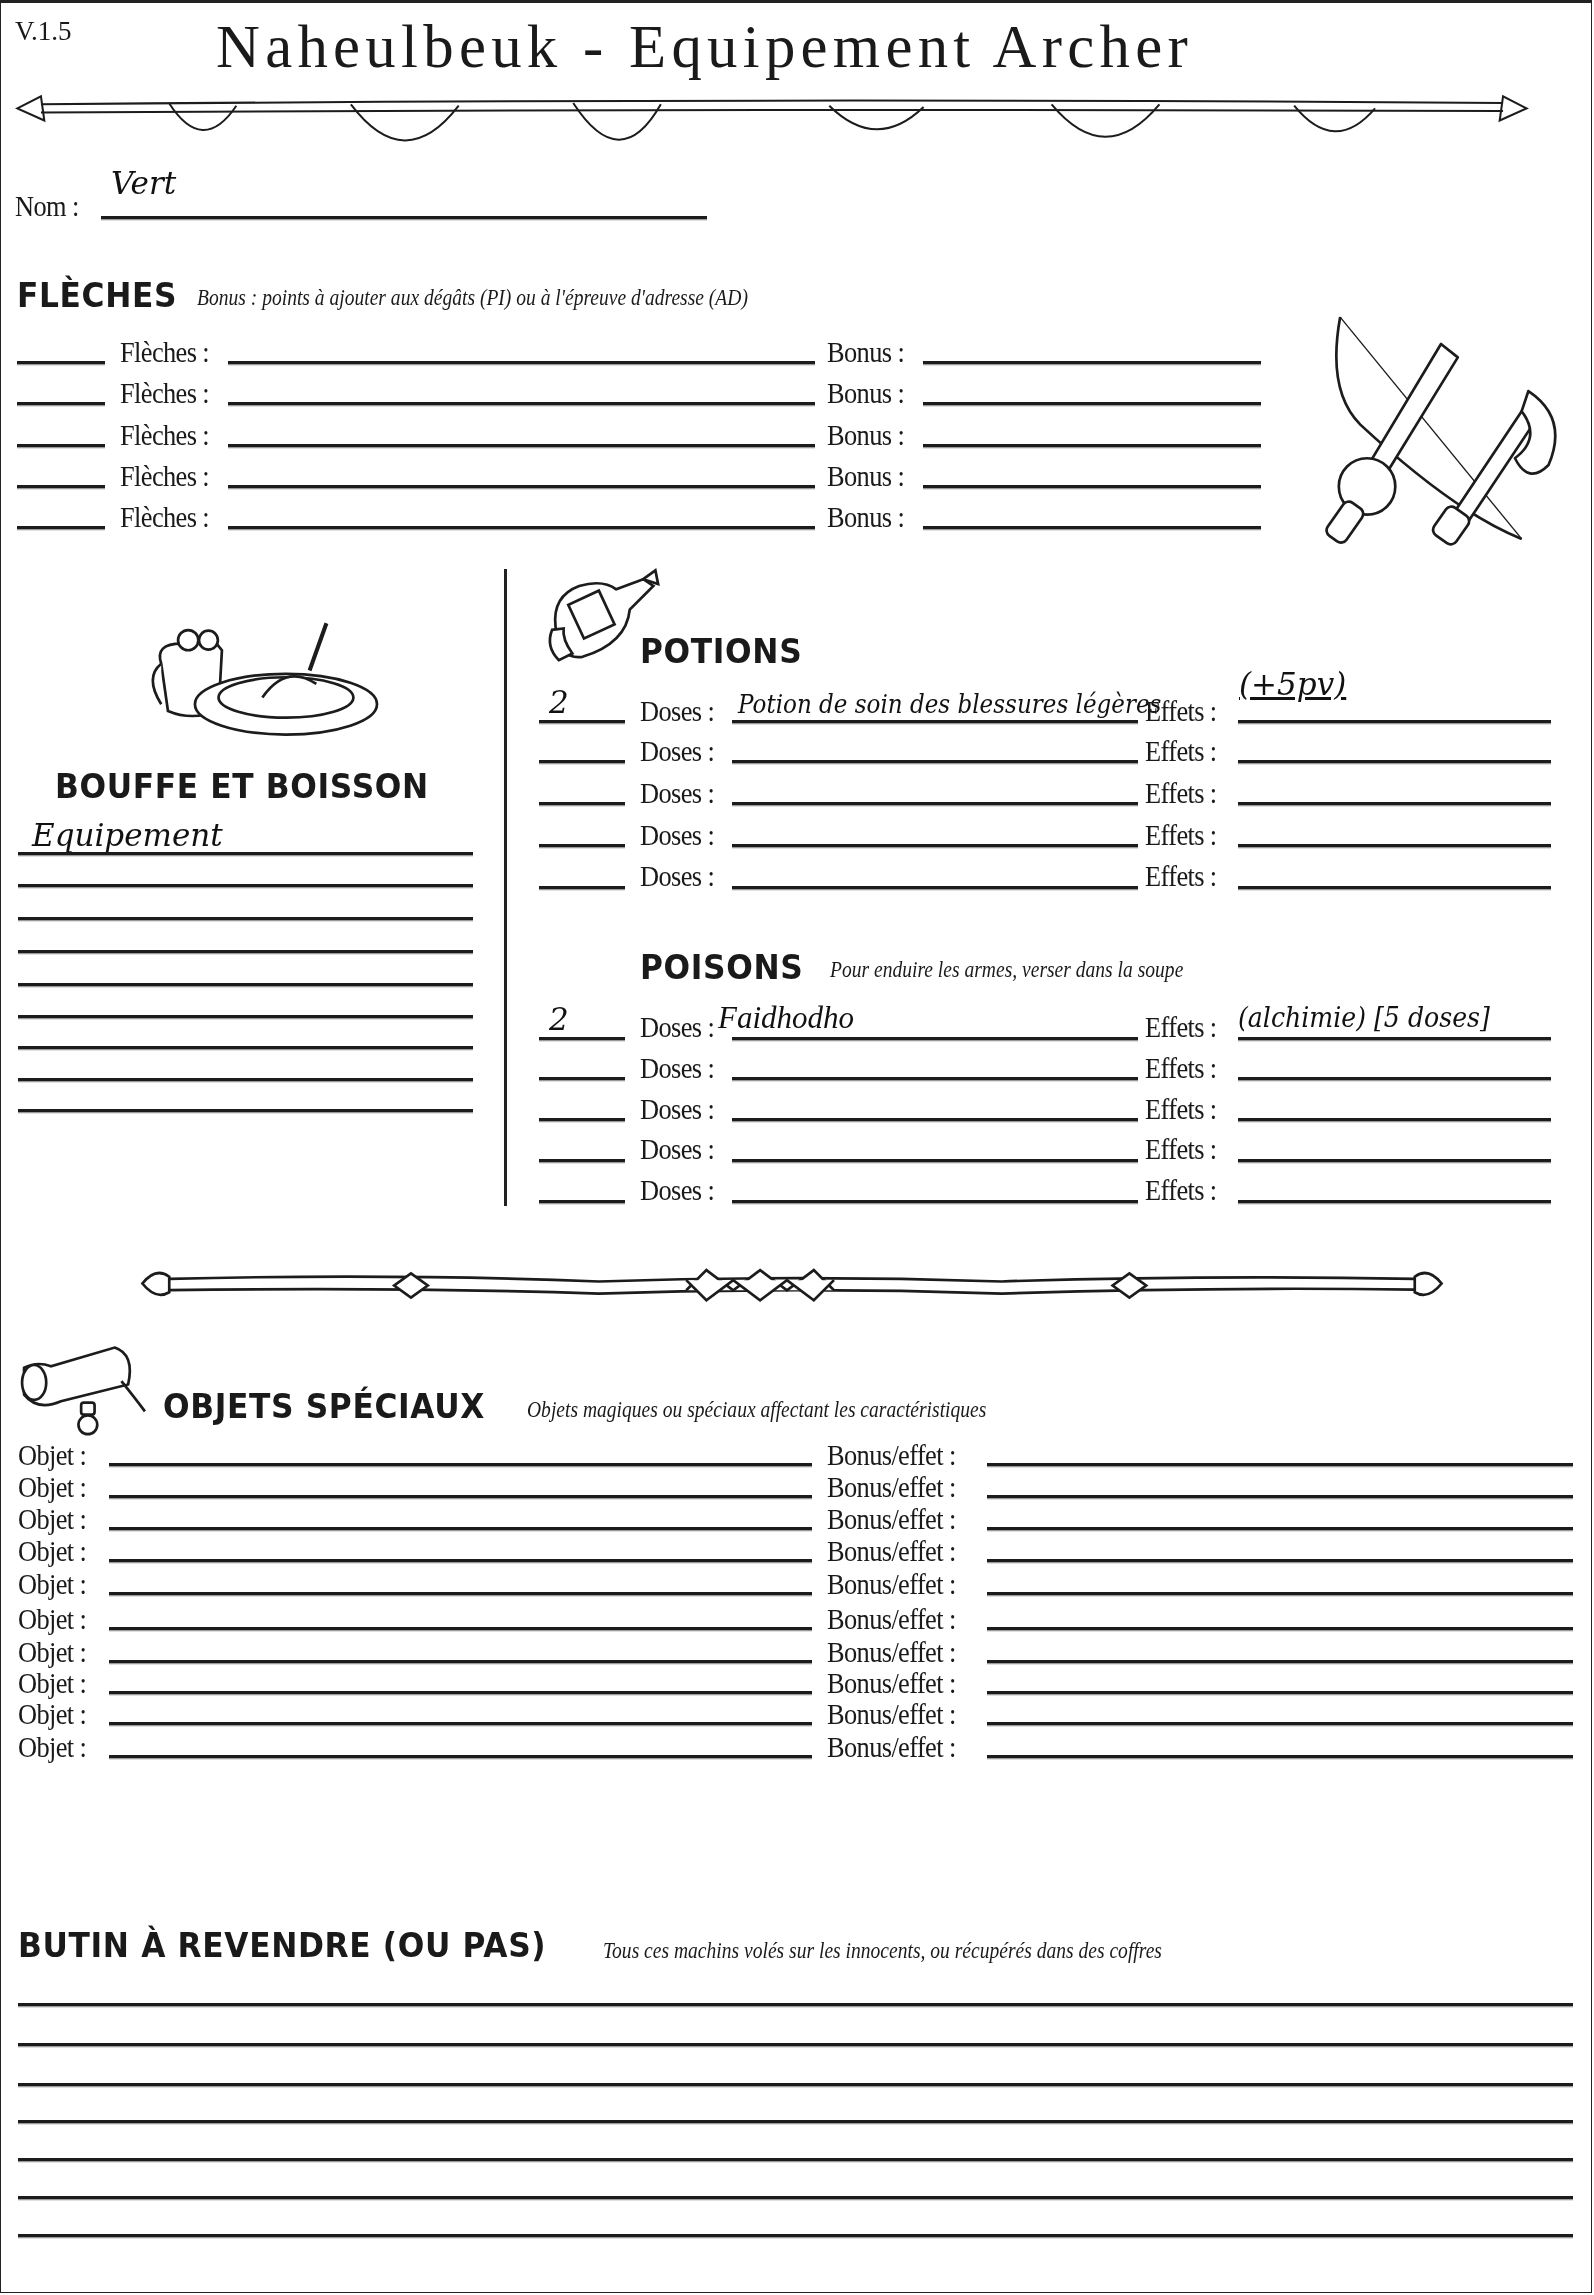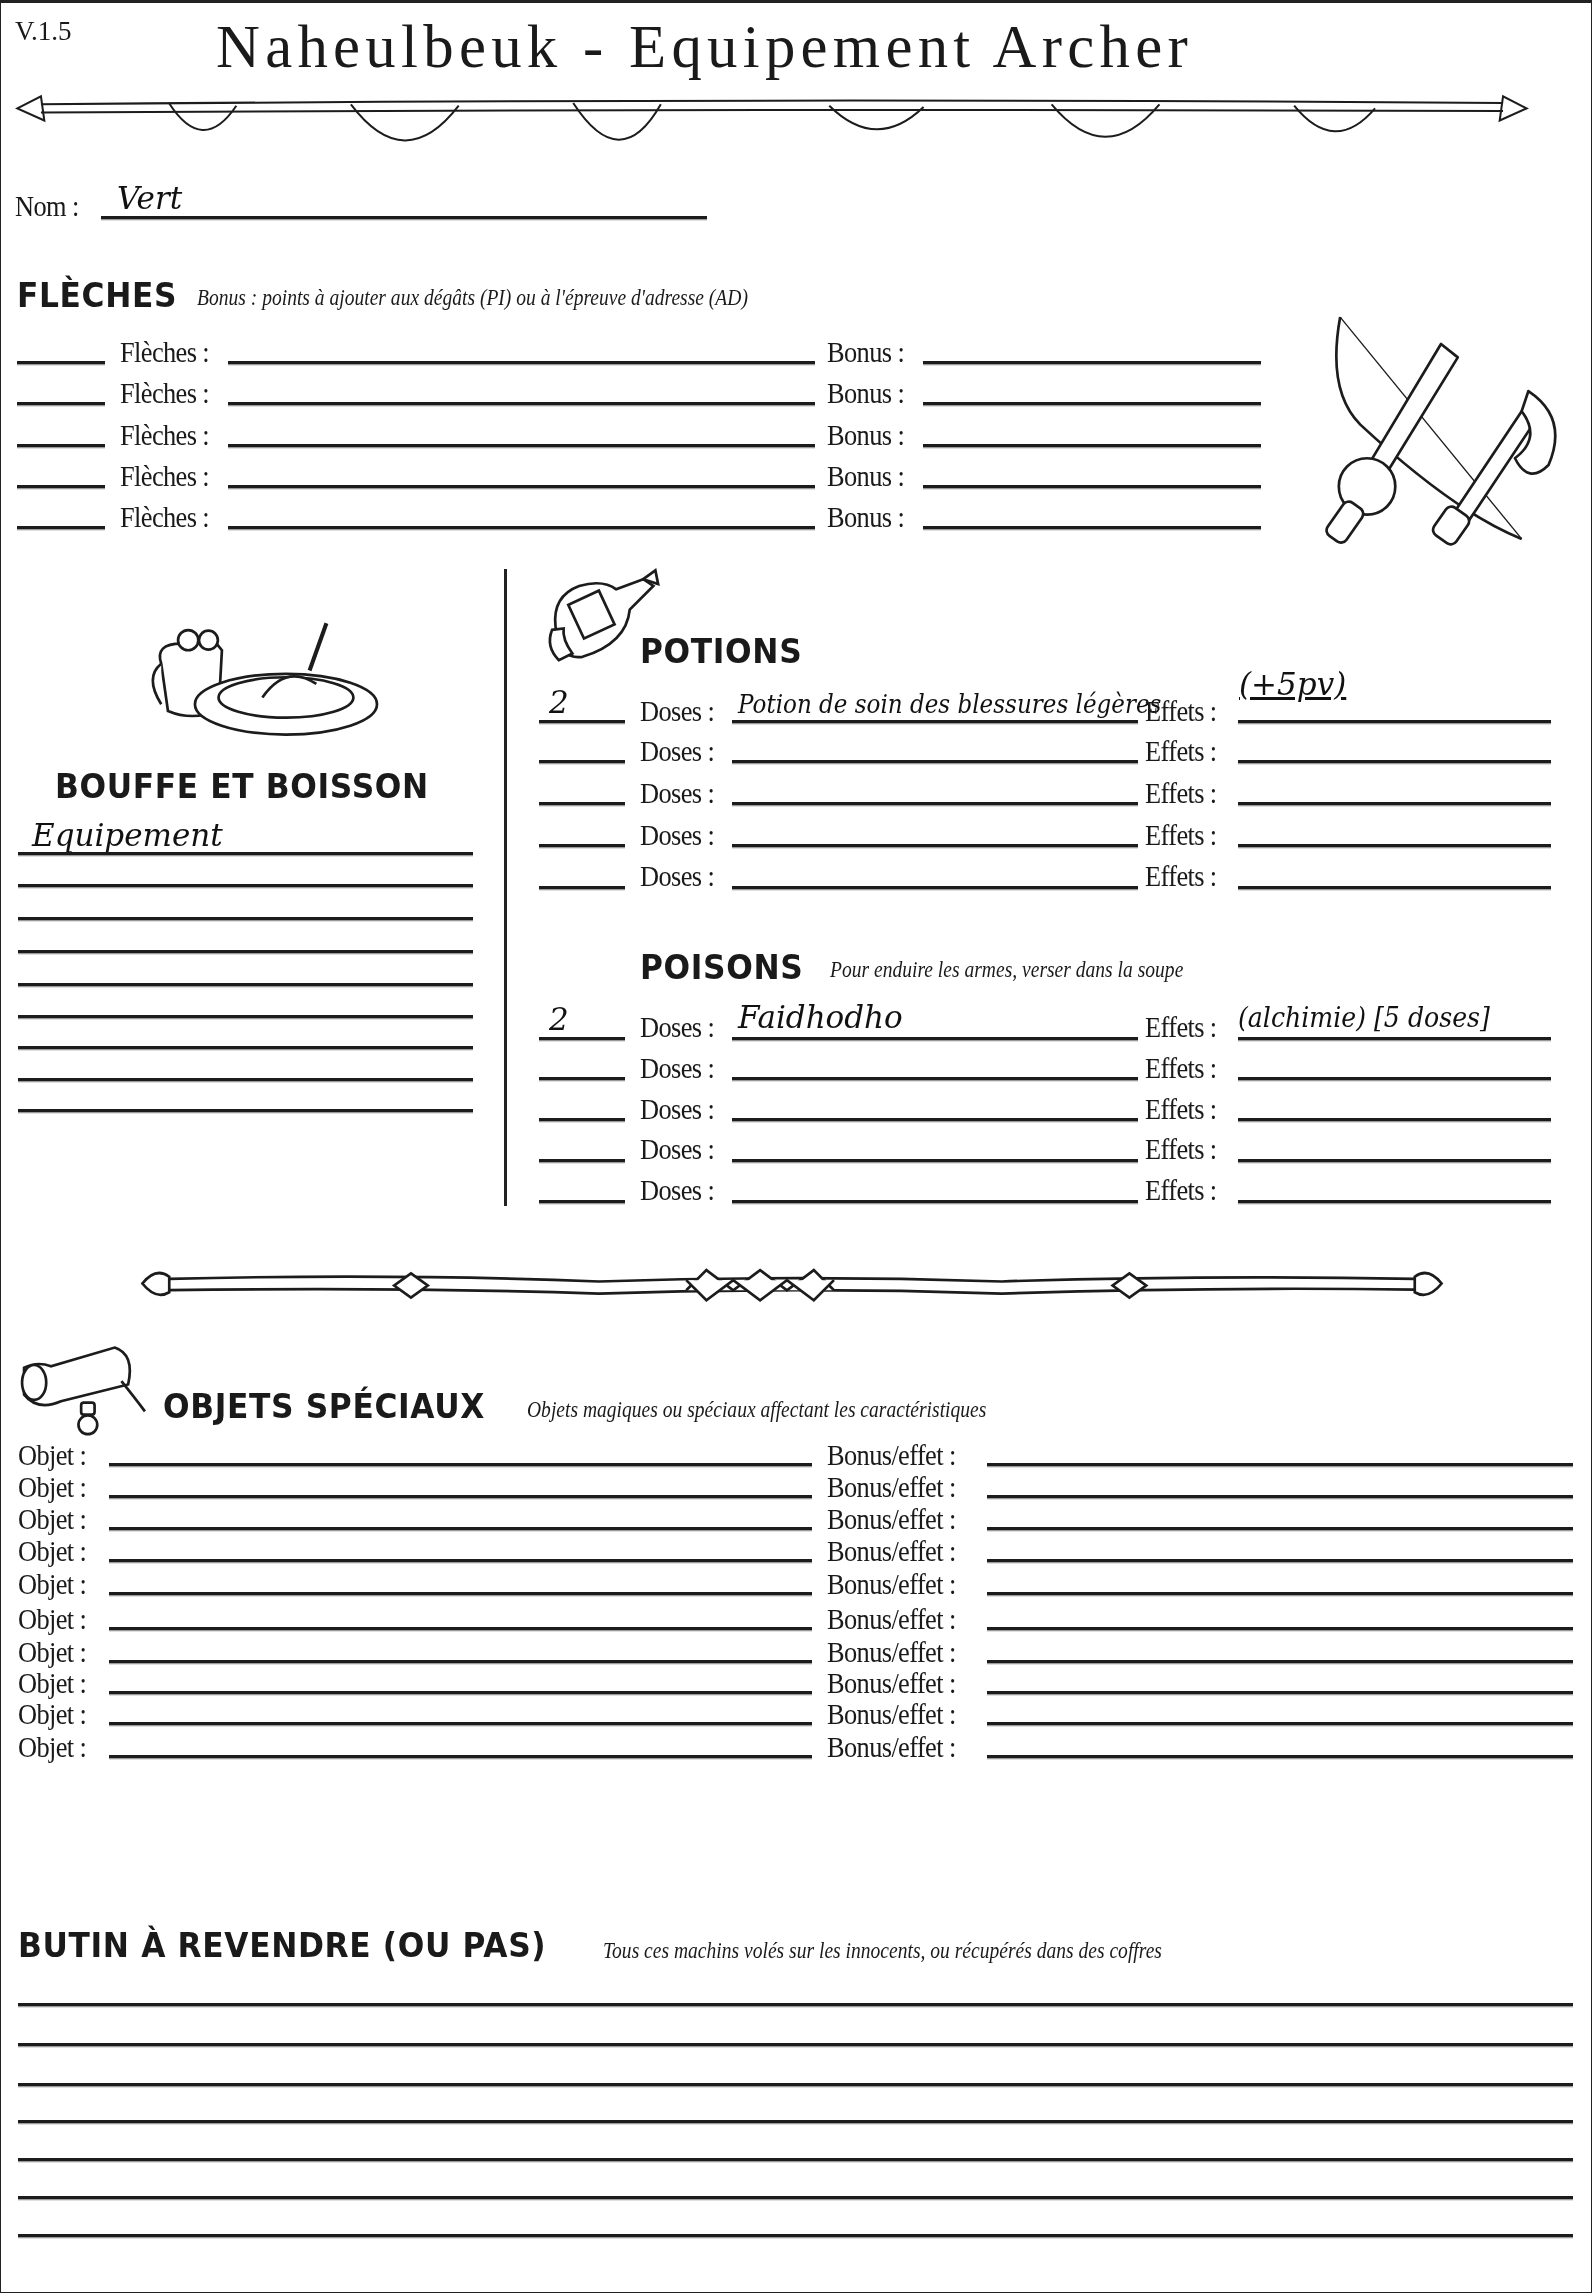--- a/index.html
+++ b/index.html
@@ -45,21 +45,21 @@
     <path d="M230 22 Q280 100 330 26"></path>
     <path d="M500 24 Q580 130 660 26"></path>
     <path d="M830 22 Q900 130 960 24"></path>
     <path d="M1210 26 Q1280 95 1350 28"></path>
     <path d="M1540 24 Q1620 120 1700 24"></path>
     <path d="M1900 26 Q1960 100 2020 30"></path>
   </g>
 </svg>
 
 <div class="label" style="left:15px;top:191px;">Nom :</div>
-<div class="hand" style="left:111px;top:183px;margin-left:6px;">Vert</div>
+<div class="hand" style="left:111px;top:168px;">Vert</div>
 <div class="hline" style="left:101px;top:216px;width:606px;"></div>
 
 <div class="heading" style="left:17px;top:278px;">FLÈCHES</div>
 <div class="sub" style="left:197px;top:286px;">Bonus : points à ajouter aux dégâts (PI) ou à l'épreuve d'adresse (AD)</div>
 
 <div>
   <div class="hline" style="left:17px;top:361px;width:88px;"></div>
   <div class="label" style="left:120px;top:337px;">Flèches :</div>
   <div class="hline" style="left:228px;top:361px;width:587px;"></div>
   <div class="label" style="left:827px;top:337px;">Bonus :</div>
@@ -183,21 +183,21 @@
   <div class="hline" style="left:1238px;top:886px;width:313px;"></div>
 </div>
 
 <div class="heading" style="left:640px;top:950px;">POISONS</div>
 <div class="sub" style="left:830px;top:958px;">Pour enduire les armes, verser dans la soupe</div>
 
 <div>
   <div class="hand" style="left:549px;top:1004px;">2</div>
   <div class="hline" style="left:539px;top:1037px;width:86px;"></div>
   <div class="label" style="left:640px;top:1012px;">Doses :</div>
-  <div class="hand" style="left:738px;top:1002px;">Faidhodho</div>
+  <div class="hand" style="left:718px;top:1002px;font-family:Liberation Serif, serif;">Faidhodho</div>
   <div class="hline" style="left:732px;top:1037px;width:406px;"></div>
   <div class="label" style="left:1145px;top:1012px;">Effets :</div>
   <div class="hand" style="left:1238px;top:1004px;font-size:28px;transform:scaleX(0.9);transform-origin:left;">(alchimie) [5 doses]</div>
   <div class="hline" style="left:1238px;top:1037px;width:313px;"></div>
 </div>
 <div>
   <div class="hline" style="left:539px;top:1077px;width:86px;"></div>
   <div class="label" style="left:640px;top:1053px;">Doses :</div>
   <div class="hline" style="left:732px;top:1077px;width:406px;"></div>
   <div class="label" style="left:1145px;top:1053px;">Effets :</div>

